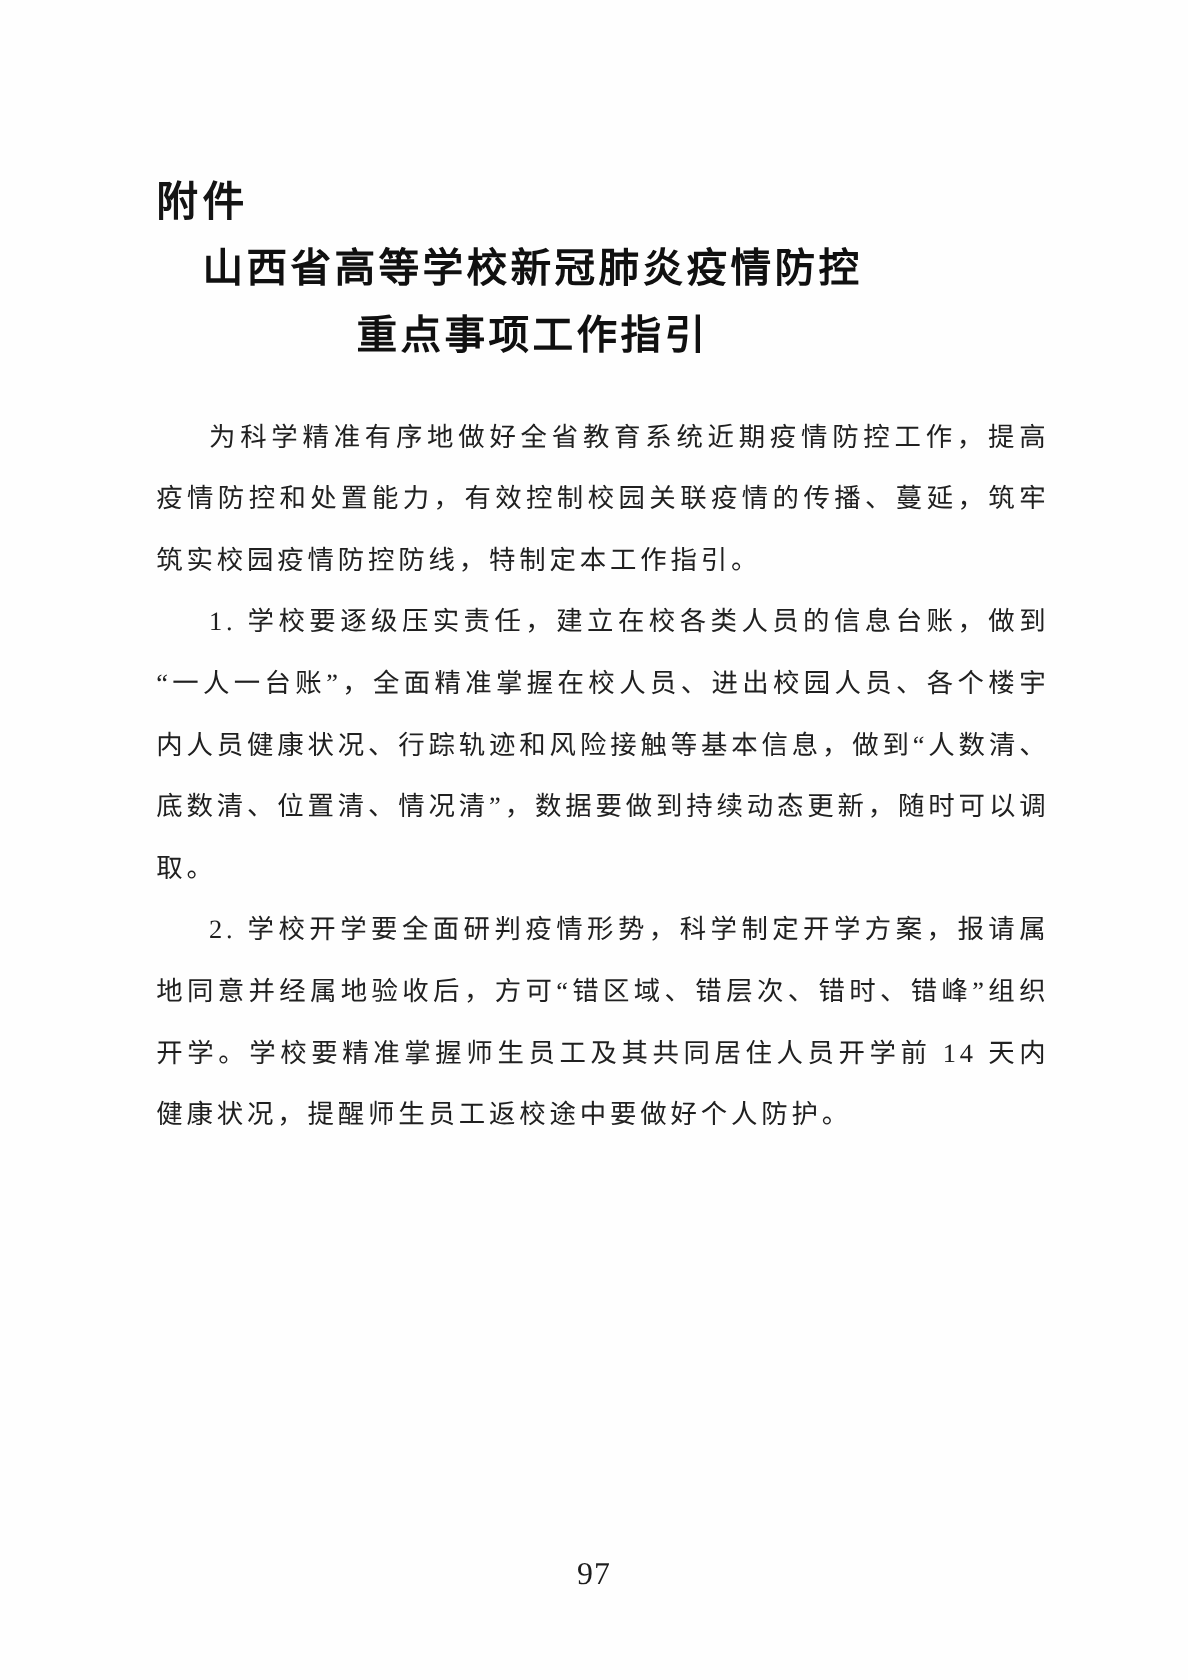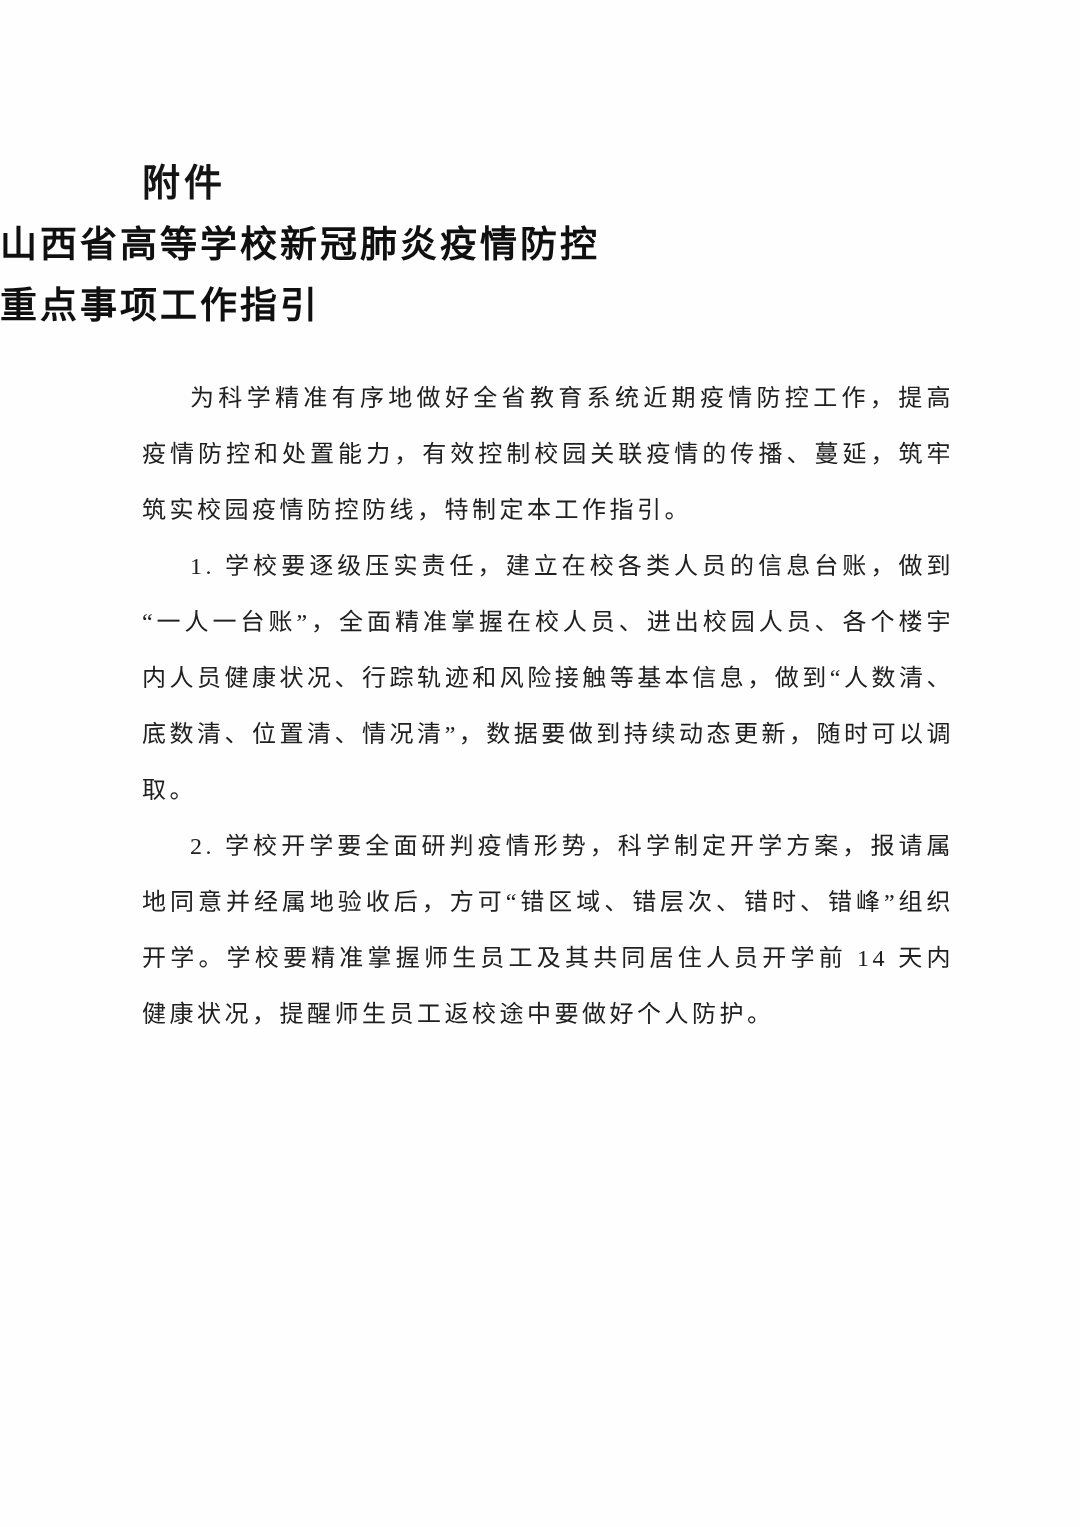--- a/index.html
+++ b/index.html
@@ -28,20 +28,21 @@
     font-weight: 700;
     font-size: 38px;
     letter-spacing: 4px;
     color: #141414;
   }
   .doc-title {
     position: absolute;
     top: 214px;
     left: 0;
     width: 968px;
+    text-align: center;
     font-family: "Liberation Serif", serif;
     font-weight: 700;
     font-size: 37px;
     line-height: 61px;
     letter-spacing: 3px;
     color: #101010;
   }
   .doc-body {
     position: absolute;
     left: 142px;
@@ -87,14 +88,15 @@
     <div>山西省高等学校新冠肺炎疫情防控</div>
     <div>重点事项工作指引</div>
   </div>
 
   <div class="doc-body">
     <p>为科学精准有序地做好全省教育系统近期疫情防控工作，提高疫情防控和处置能力，有效控制校园关联疫情的传播、蔓延，筑牢筑实校园疫情防控防线，特制定本工作指引。</p>
     <p>1. 学校要逐级压实责任，建立在校各类人员的信息台账，做到“一人一台账”，全面精准掌握在校人员、进出校园人员、各个楼宇内人员健康状况、行踪轨迹和风险接触等基本信息，做到“人数清、底数清、位置清、情况清”，数据要做到持续动态更新，随时可以调取。</p>
     <p>2. 学校开学要全面研判疫情形势，科学制定开学方案，报请属地同意并经属地验收后，方可“错区域、错层次、错时、错峰”组织开学。学校要精准掌握师生员工及其共同居住人员开学前 14 天内健康状况，提醒师生员工返校途中要做好个人防护。</p>
   </div>
 
+  <div class="page-number">97</div>
 
 </div>
 
 </body></html>

